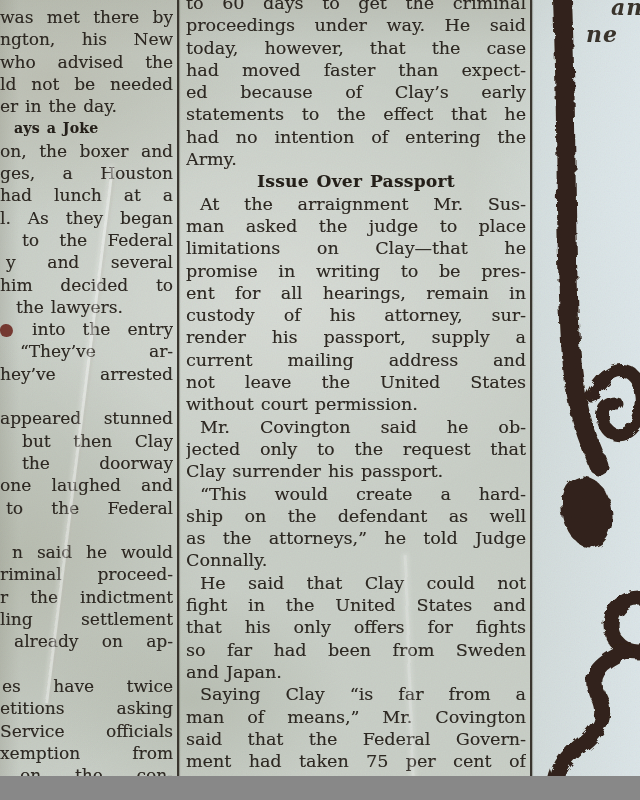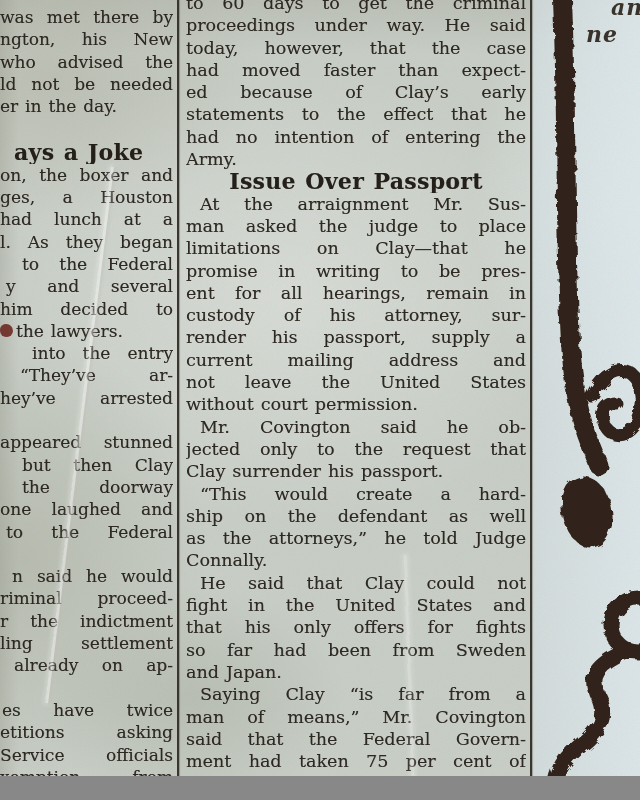--- a/index.html
+++ b/index.html
@@ -21,22 +21,22 @@
     background:linear-gradient(90deg, rgba(214,224,226,0.75), rgba(222,232,236,0.9));}
   .col{position:absolute;}
   .col-left{left:0;top:0;width:173px;padding:6px 3px 0 0;}
   .col-right{left:186px;top:-8px;width:340px;}
   .line{height:22.3px;line-height:22.3px;font-size:17.5px;overflow:hidden;
     text-align:justify;text-align-last:justify;word-spacing:1.5px;
     text-shadow:0.3px 0.3px 0 rgba(43,36,28,0.35);}
   .col-left .line{font-size:17px;}
   .al{text-align:left;text-align-last:left;}
   .ac{text-align:center;text-align-last:center;}
-  .head{font-weight:bold;font-size:22px;letter-spacing:0.3px;color:#241f19;}
-  .col-left .head{font-size:22px;margin-top:24px;}
+  .head{font-weight:bold;font-size:17px;letter-spacing:0.3px;color:#241f19;}
+  .col-left .head{font-size:14px;}
   .divider{position:absolute;top:0;width:2px;height:800px;background:#3a362f;
     box-shadow:1px 0 1px rgba(60,56,46,0.35);}
   .divider-mid{left:177px;}
   .divider-right{left:530px;}
   .ornament{position:absolute;left:530px;top:0;width:110px;height:800px;}
   .crease{position:absolute;pointer-events:none;}
   .crease1{left:78px;top:165px;width:3px;height:540px;background:rgba(255,255,255,0.45);
     box-shadow:0 0 4px 2px rgba(255,255,255,0.28), 2px 0 3px rgba(120,115,95,0.25);
     transform:rotate(7deg);}
   .crease2{left:408px;top:555px;width:3px;height:245px;background:rgba(255,255,255,0.30);

